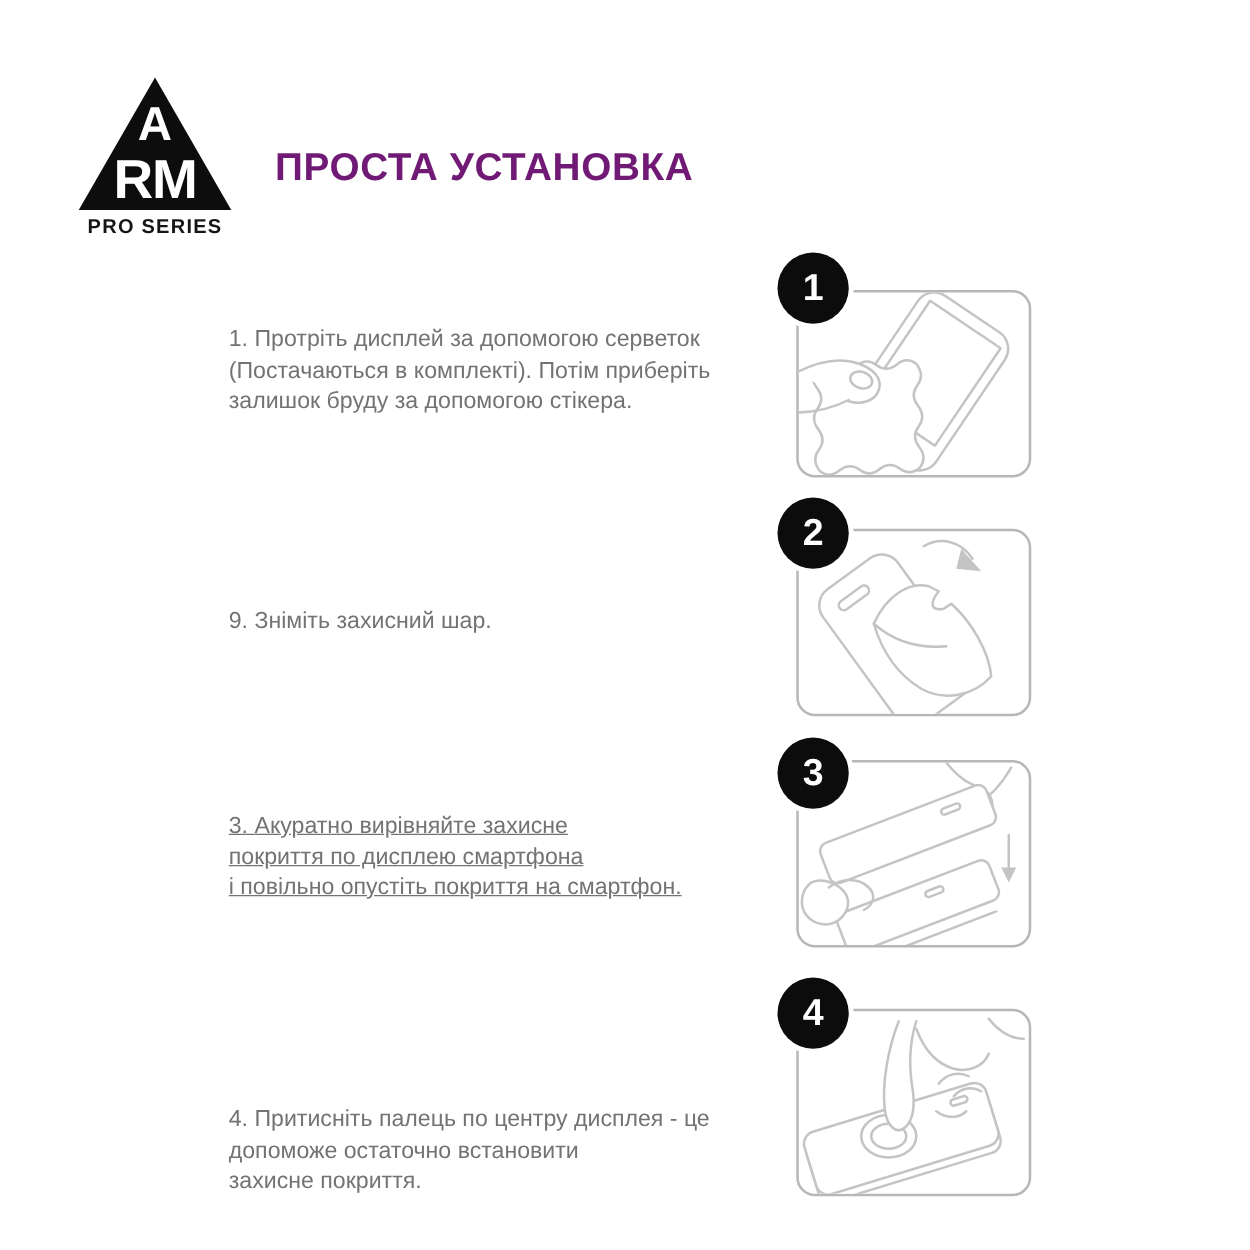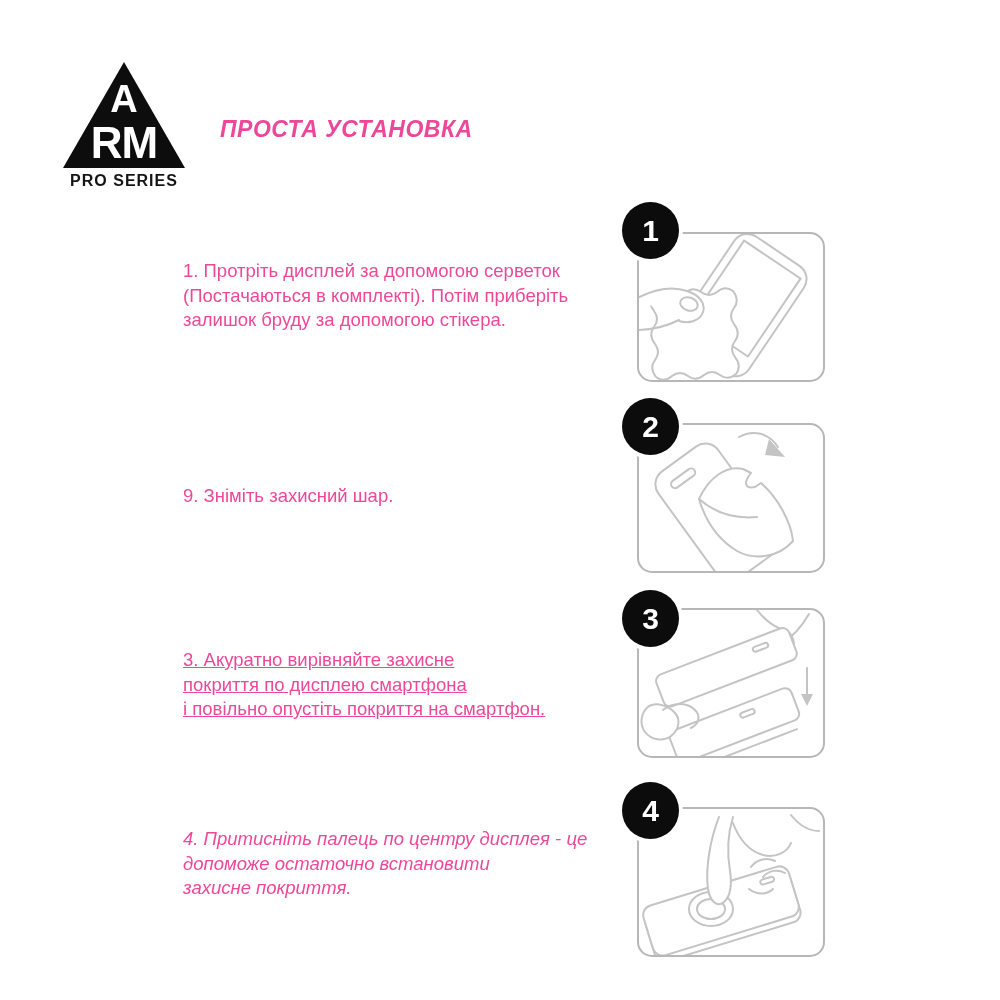--- a/index.html
+++ b/index.html
@@ -9,33 +9,33 @@
     height: 1000px;
     background: #ffffff;
     font-family: "Liberation Sans", sans-serif;
     overflow: hidden;
   }
   
   .logo { position: absolute; left: 62px; top: 58px; width: 124px; height: 134px; }
   
   .title {
     position: absolute; left: 220px; top: 116px;
-    font-size: 23px; font-weight: bold; color: #ec4899;
-    letter-spacing: 0.5px; white-space: nowrap; font-style: italic;
+    font-size: 31px; font-weight: bold; color: #701a75;
+    letter-spacing: 0.5px; white-space: nowrap;
   }
   
   .step-text {
     position: absolute; left: 183px; width: 460px;
-    font-size: 18.5px; line-height: 24.5px; color: #ec4899;
+    font-size: 18.5px; line-height: 24.5px; color: #737373;
     white-space: pre-line;
   }
   .step-text.s1 { top: 259px; }
   .step-text.s2 { top: 484px; }
   .step-text.s3 { top: 648px; text-decoration: underline; }
-  .step-text.s4 { top: 827px; font-style: italic; }
+  .step-text.s4 { top: 883px; }
   
   .panel {
     position: absolute; left: 637px; width: 188px; height: 150px;
     border: 2px solid #b7b7b7; border-radius: 15px;
     box-sizing: border-box; background: #ffffff;
   }
   .panel.p1 { top: 232px; }
   .panel.p2 { top: 423px; }
   .panel.p3 { top: 608px; }
   .panel.p4 { top: 807px; }

